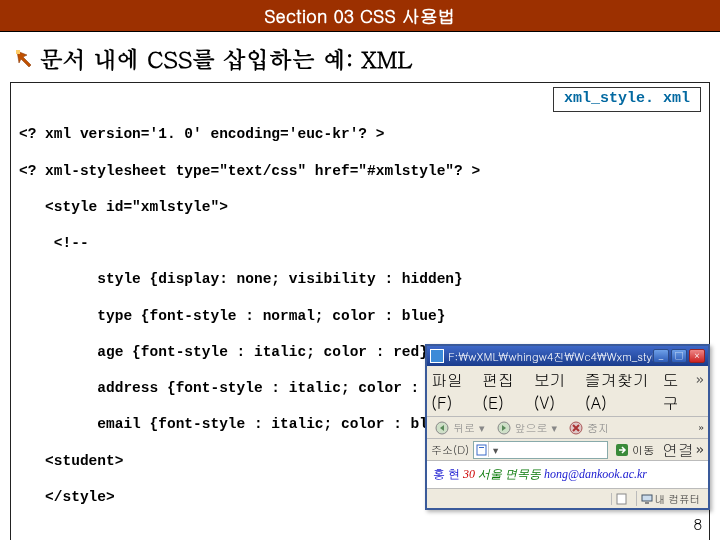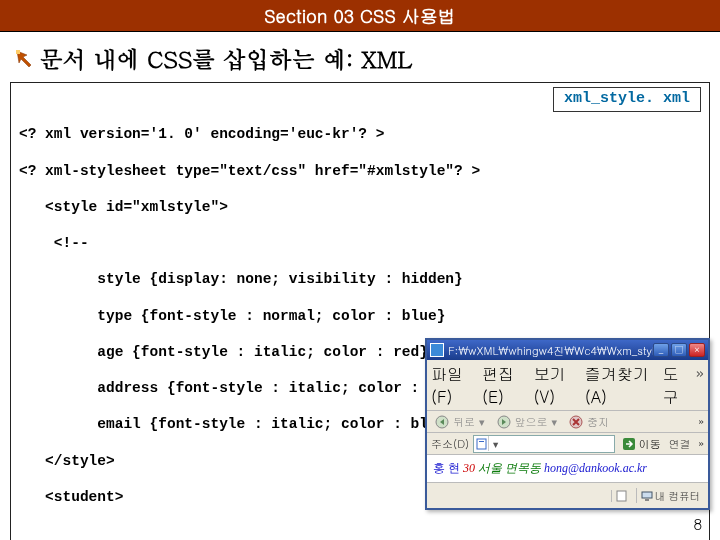--- a/index.html
+++ b/index.html
@@ -144,38 +144,38 @@
     background: #fff;
     height: 18px;
     padding: 0 2px;
     font-size: 10.5px;
   }
   .addr-dd .dd-arrow {
     width: 14px; text-align: center; color: #555;
     border-left: 1px solid #ccc;
   }
   .link-area {
-    display: flex; align-items: center; gap: 8px;
-    font-size: 11px;
+    display: flex; align-items: center; gap: 2px;
+    font-size: 16px;
   }
   .content-area {
     background: #fff;
     padding: 5px 6px;
     min-height: 22px;
     font-family: Liberation Serif, serif;
     font-size: 12px;
   }
   .c-name { font-style: normal; color: #1818d0; }
   .c-age { font-style: italic; color: #c00; }
   .c-addr { font-style: italic; color: #0a7a0a; }
   .c-email { font-style: italic; color: #1818d0; }
   .statusbar {
     background: #eeeade;
     border-top: 1px solid #bbb;
-    height: 26px;
+    height: 20px;
     display: flex;
     align-items: center;
     justify-content: flex-end;
     padding: 0 4px;
     gap: 4px;
     font-size: 10.5px;
     color: #333;
   }
   .sb-cell {
     border-left: 1px solid #bbb;
@@ -214,22 +214,22 @@
   <div class="filename-badge">xml_style. xml</div>
 <span style="display: block;">&lt;? xml version='1. 0' encoding='euc-kr'? &gt;</span>
 <span style="display: block;">&lt;? xml-stylesheet type="text/css" href="#xmlstyle"? &gt;</span>
 <span style="display: block;">   &lt;style id="xmlstyle"&gt;</span>
 <span style="display: block;">    &lt;!--</span>
 <span style="display: block;">         style {display: none; visibility : hidden}</span>
 <span style="display: block;">         type {font-style : normal; color : blue}</span>
 <span style="display: block;">         age {font-style : italic; color : red}</span>
 <span style="display: block;">         address {font-style : italic; color : green}</span>
 <span style="display: block;">         email {font-style : italic; color : blue}</span>
+<span style="display: block;">   &lt;student&gt;</span>
 <span style="display: block;">   &lt;/style&gt;</span>
-<span style="display: block;">   &lt;student&gt;</span>
 
 
 
 
 
 
 </div>
 
 <div class="browser-window">
   <div class="titlebar">

